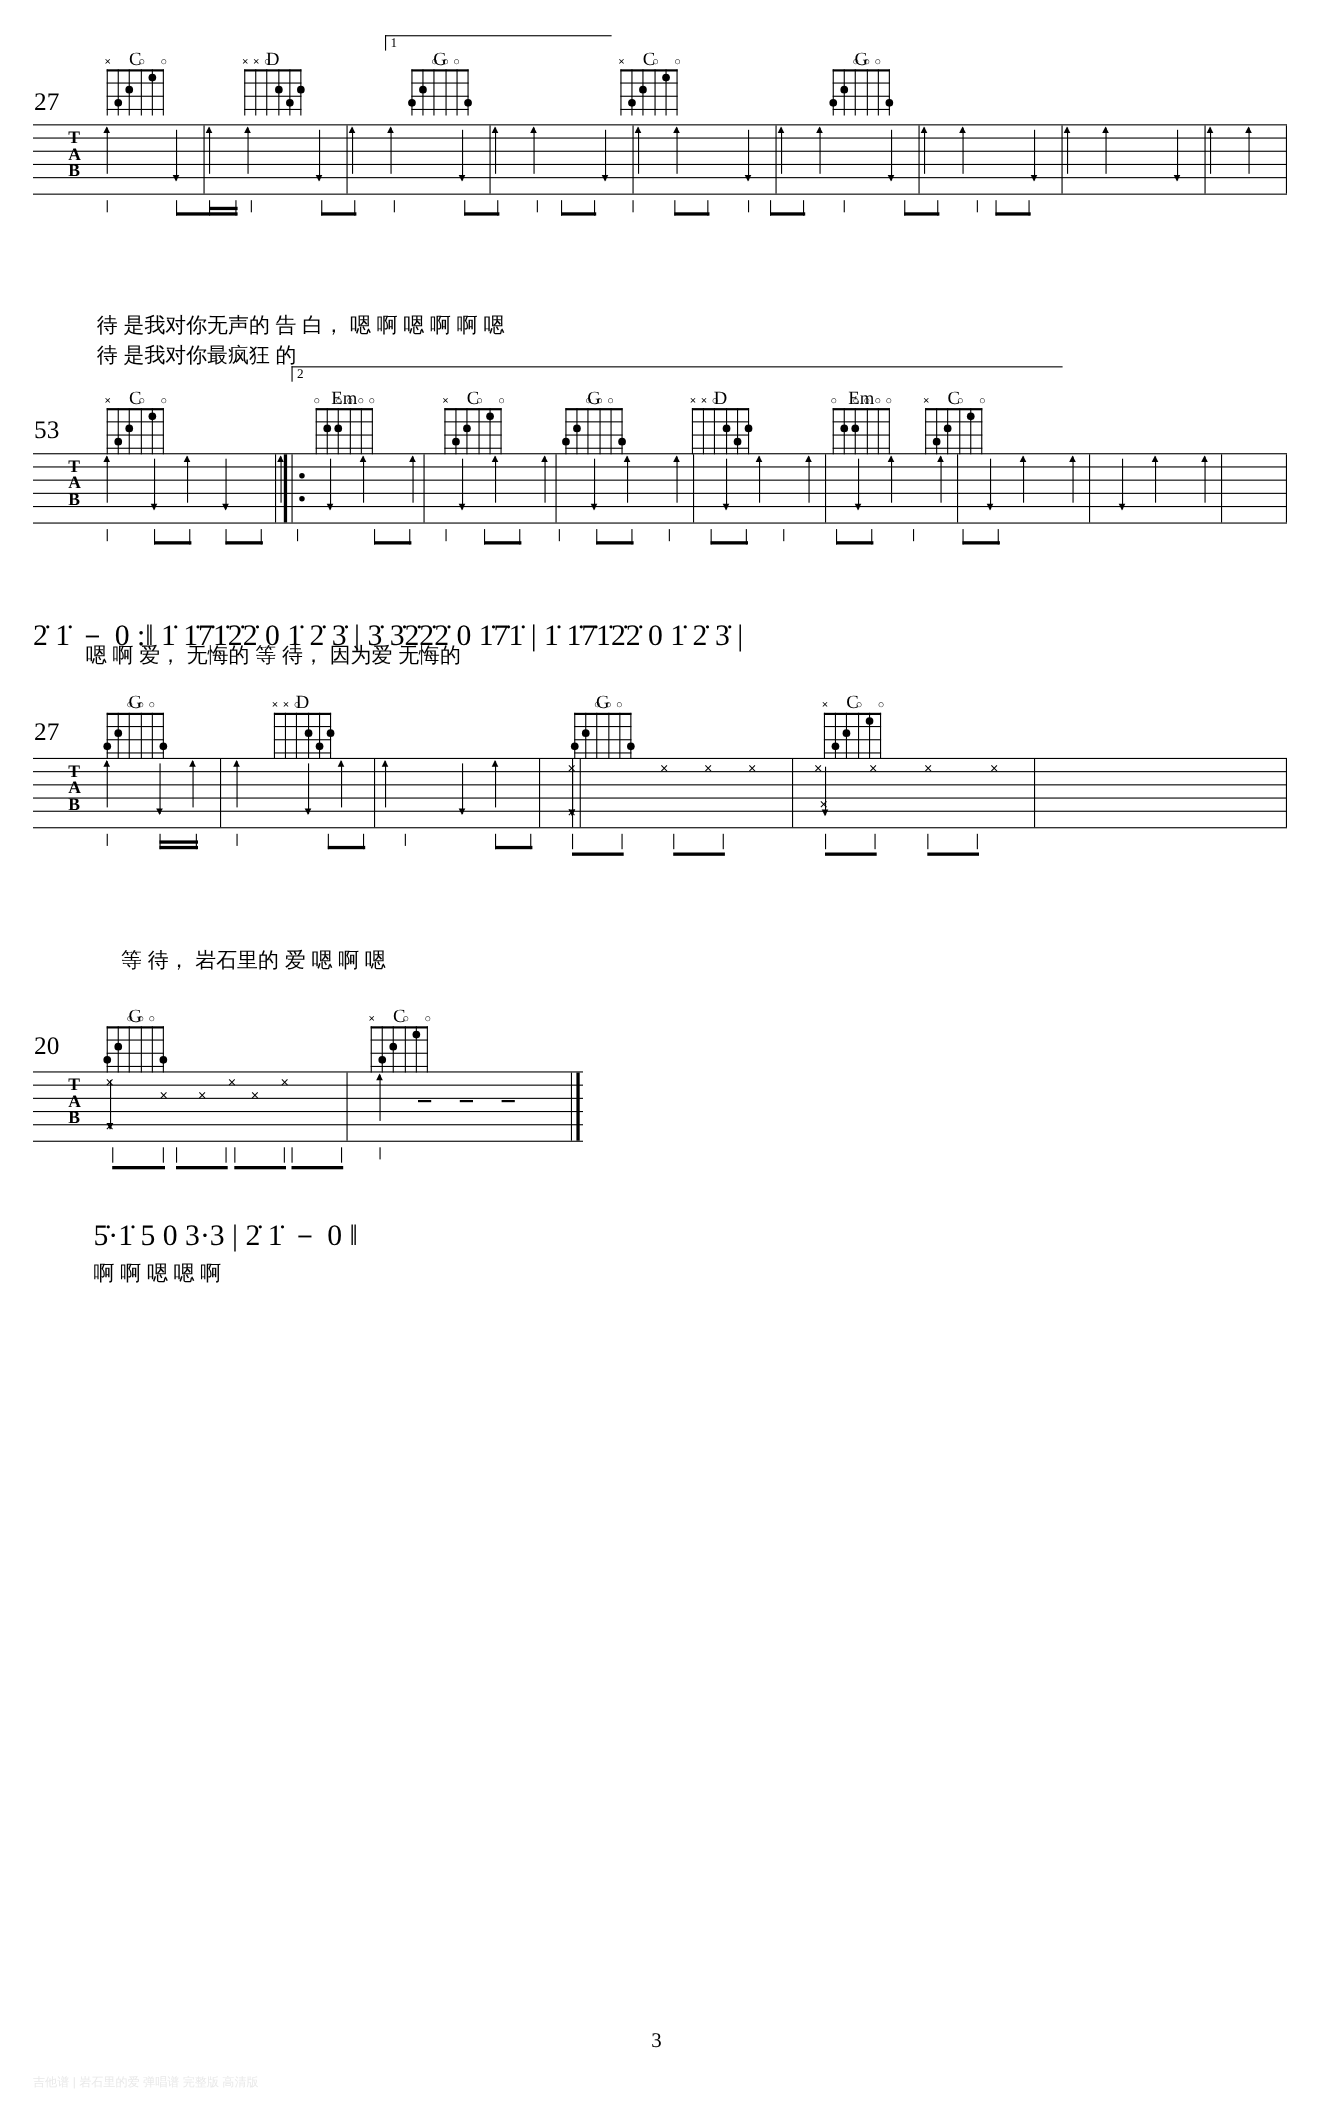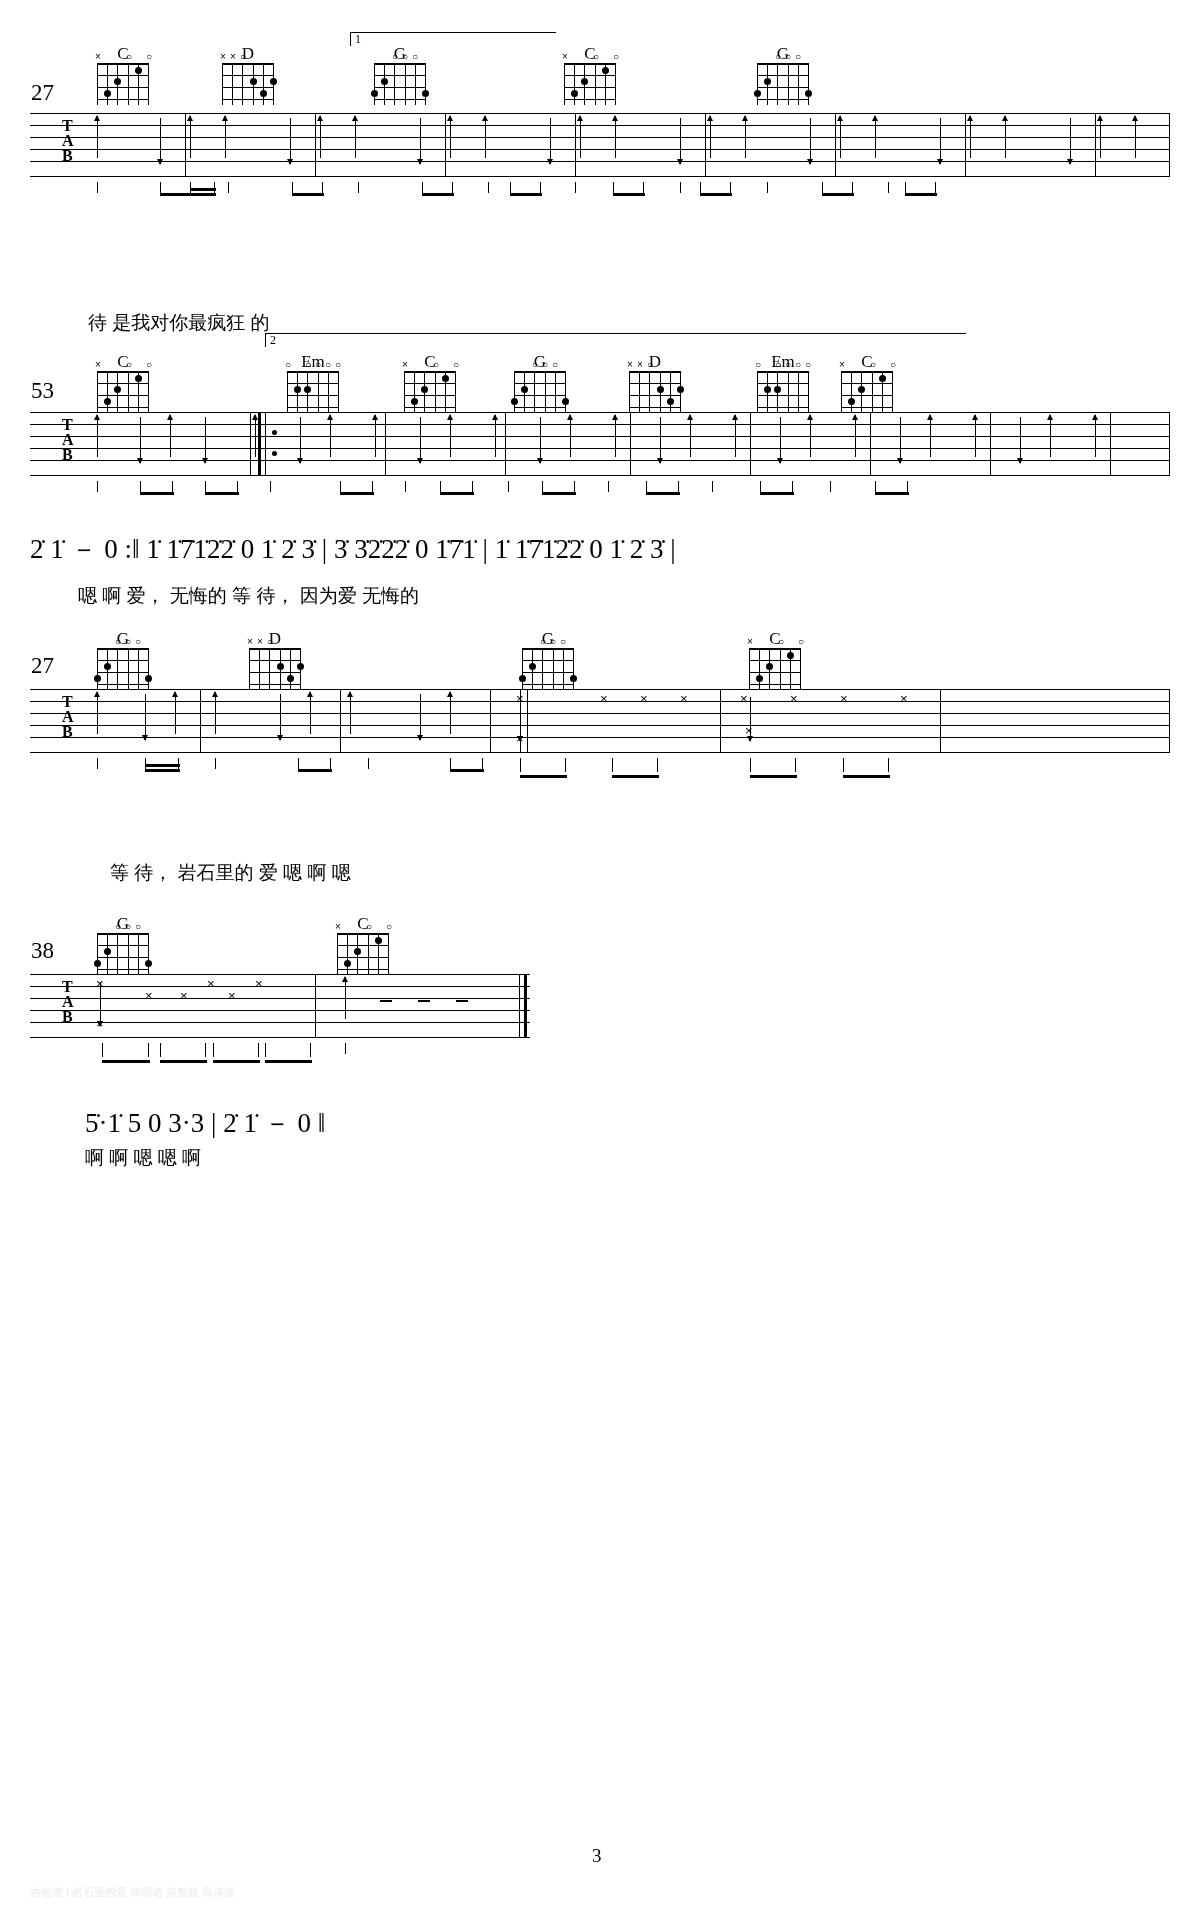--- a/index.html
+++ b/index.html
@@ -250,20 +250,21 @@
     <div class="beam" style="left:700px;top:193px;width:32px"></div>
     <div class="rh stemless" style="left:767px;top:182px"></div>
     <div class="rh" style="left:822px;top:182px"></div>
       <div class="rh" style="left:852px;top:182px"></div>
     <div class="beam" style="left:822px;top:193px;width:32px"></div>
     <div class="rh stemless" style="left:888px;top:182px"></div>
     <div class="rh" style="left:905px;top:182px"></div>
       <div class="rh" style="left:935px;top:182px"></div>
     <div class="beam" style="left:905px;top:193px;width:32px"></div>
 
+    <div class="lyr" style="left:88px;top:283px;">待 是我对你无声的 告 白，        嗯      啊    嗯    啊  啊      嗯</div>
     <div class="lyr" style="left:88px;top:310px;">待 是我对你最疯狂 的</div>
   </div>
 
   <div class="system" style="top:330px;height:300px;">
 
     <div class="volta" style="left:265px;top:3px;width:700px;">
       <span class="vn">2</span>
     </div>
 
     <div class="measure-no" style="left:31px;top:48px;">53</div>
@@ -501,21 +502,21 @@
     <div class="beam" style="left:646px;top:162px;width:34px"></div>
     <div class="rh stemless" style="left:712px;top:151px"></div>
     <div class="rh" style="left:760px;top:151px"></div>
       <div class="rh" style="left:792px;top:151px"></div>
     <div class="beam" style="left:760px;top:162px;width:34px"></div>
     <div class="rh stemless" style="left:830px;top:151px"></div>
     <div class="rh" style="left:875px;top:151px"></div>
       <div class="rh" style="left:907px;top:151px"></div>
     <div class="beam" style="left:875px;top:162px;width:34px"></div>
 
-    <div class="jp" style="left:30px;top:201px;">2̇ 1̇ － 0 :‖ 1̇ 1̇7̇1̇2̇2̇ 0 1̇ 2̇ 3̇ | 3̇ 3̇2̇2̇2̇ 0 1̇7̇1̇ | 1̇ 1̇7̇1̇2̇2̇ 0 1̇ 2̇ 3̇ |</div>
+    <div class="jp" style="left:30px;top:229px;">2̇ 1̇ － 0 :‖ 1̇ 1̇7̇1̇2̇2̇ 0 1̇ 2̇ 3̇ | 3̇ 3̇2̇2̇2̇ 0 1̇7̇1̇ | 1̇ 1̇7̇1̇2̇2̇ 0 1̇ 2̇ 3̇ |</div>
     <div class="lyr" style="left:78px;top:253px;">嗯 啊        爱，     无悔的   等 待，  因为爱      无悔的</div>
   </div>
 
   <div class="system" style="top:615px;height:300px;">
 
     <div class="measure-no" style="left:31px;top:38px;">27</div>
 
     <div class="chord" style="left:93px;top:16px;">
       <div class="cname">G</div>
       <div class="grid">
@@ -671,21 +672,21 @@
     <div class="beam" style="left:750px;top:160px;width:47px"></div>
     <div class="rh" style="left:843px;top:143px"></div>
       <div class="rh" style="left:888px;top:143px"></div>
     <div class="beam" style="left:843px;top:160px;width:47px"></div>
 
     <div class="lyr" style="left:110px;top:245px;">等   待，       岩石里的 爱      嗯      啊     嗯</div>
   </div>
 
   <div class="system" style="top:900px;height:300px;">
 
-    <div class="measure-no" style="left:31px;top:38px;">38</div>
+    <div class="measure-no" style="left:31px;top:38px;">20</div>
 
     <div class="chord" style="left:93px;top:16px;">
       <div class="cname">G</div>
       <div class="grid">
         <div class="nut"></div>
           <div class="hline" style="top:12px"></div>
           <div class="hline" style="top:24px"></div>
           <div class="hline" style="top:36px"></div>
         <div class="vline" style="left:0"></div>
           <div class="vline" style="left:10px"></div>

